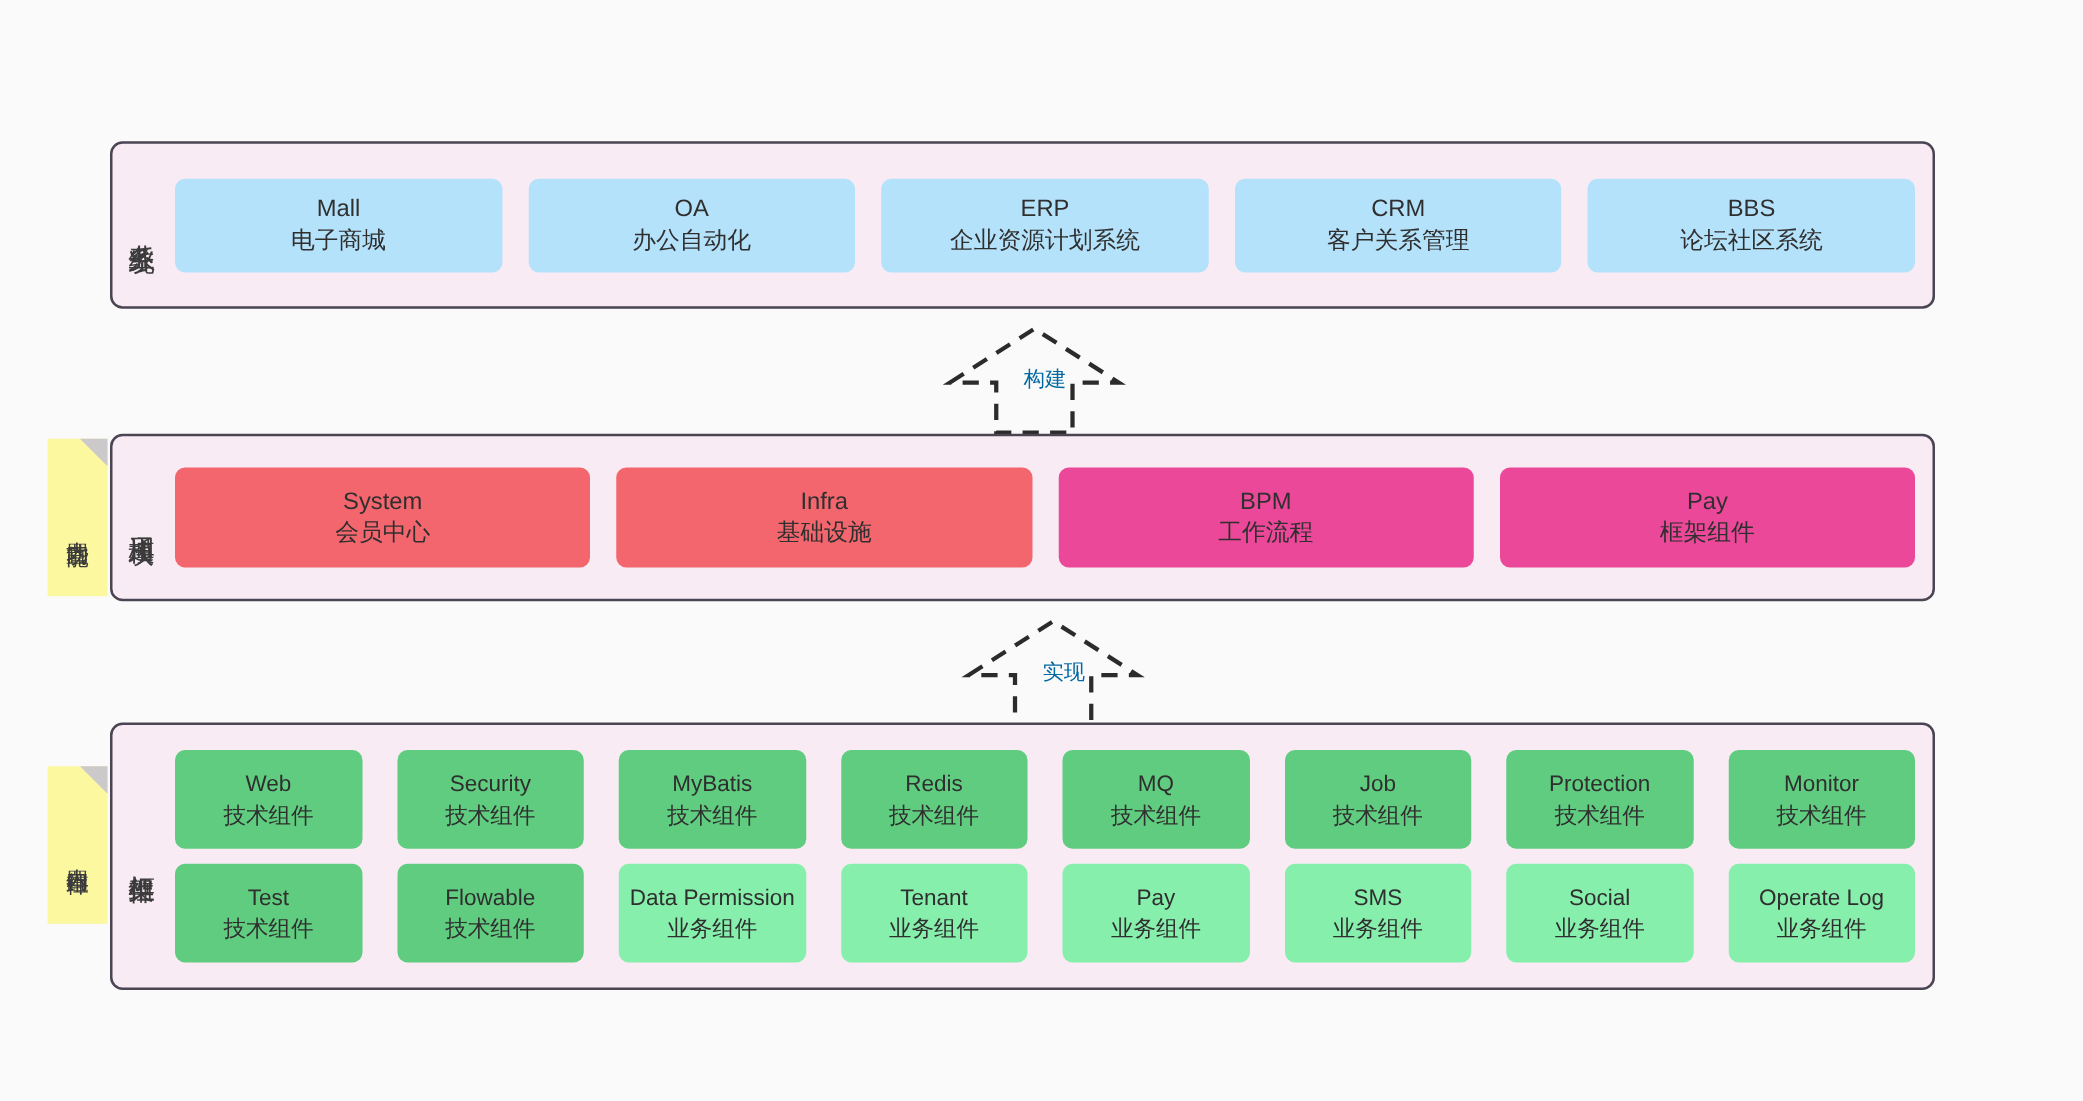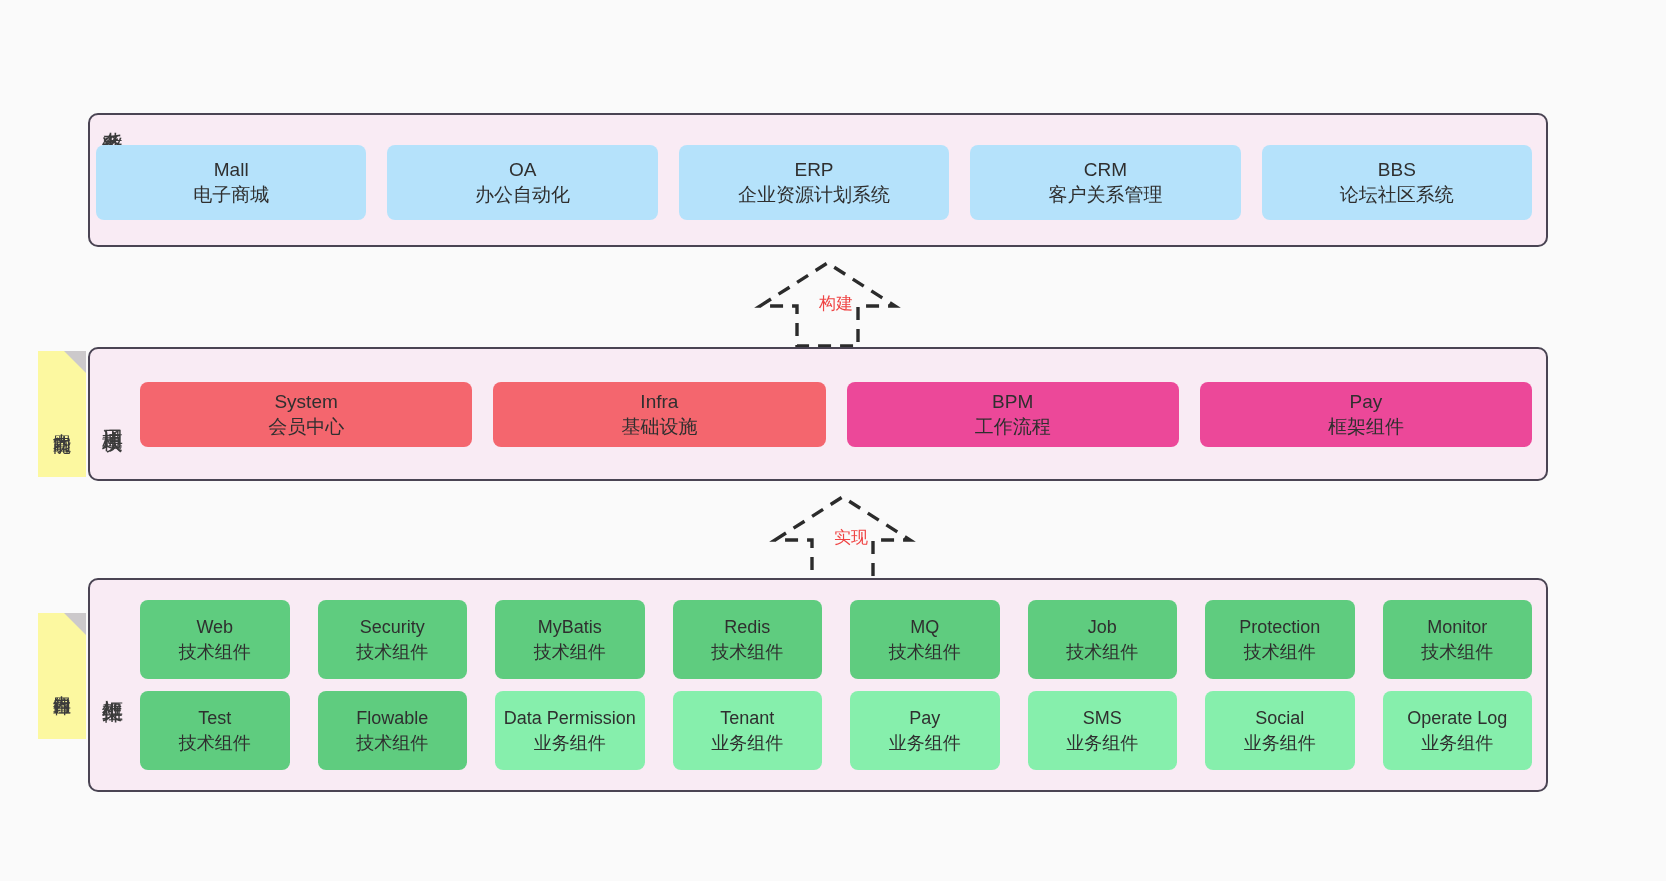--- a/index.html
+++ b/index.html
@@ -63,29 +63,29 @@
     font-size:19px;
     line-height:1.34;
     color:#2f2f2f;
     padding:4px 6px;
     min-width:0;
   }
   .card .t-en{white-space:normal;}
   .card .t-cn{white-space:nowrap;}
 
   
-  #layer-business{left:88px;top:113px;width:1460px;height:134px;flex-direction:column;}
+  #layer-business{left:88px;top:113px;width:1460px;height:134px;}
   #layer-business .layer-body{padding-left:6px;}
   #layer-business .row{height:75px;}
   .card-blue{background:#b5e2fb;}
 
   
   #layer-common{left:88px;top:347px;width:1460px;height:134px;}
   #layer-common .layer-body{padding-left:6px;}
-  #layer-common .row{height:65px;justify-content:flex-end;}
+  #layer-common .row{height:80px;justify-content:flex-end;}
   .card-red{background:#f4666e;}
   .card-pink{background:#ec4899;}
 
   
   #layer-framework{left:88px;top:578px;width:1460px;height:214px;justify-content:space-between;}
   #layer-framework .layer-body{padding-left:6px;gap:12px;}
   #layer-framework .row{height:79px;gap:28px;}
   #layer-framework .card{font-size:18px;}
   .card-green{background:#5fcc7f;}
   .card-lightgreen{background:#86efac;}
@@ -117,21 +117,21 @@
   }
   #note-builtin-func{left:38px;top:351px;height:126px;}
   #note-builtin-comp{left:38px;top:613px;height:126px;}
 
   
   .arrow{position:absolute;}
   .arrow svg{display:block;overflow:visible;}
   .arrow-label{
     position:absolute;
     font-size:17px;
-    color:#ef4444;
+    color:#0369a1;
     white-space:nowrap;
     background:#fafafa;
     padding:0 2px;
   }
   #arrow-build{left:755px;top:258px;width:145px;height:90px;}
   #arrow-build .arrow-label{left:62px;top:34px;}
   #arrow-impl{left:770px;top:492px;width:145px;height:90px;}
   #arrow-impl .arrow-label{left:62px;top:34px;}
 </style>
 </head>

